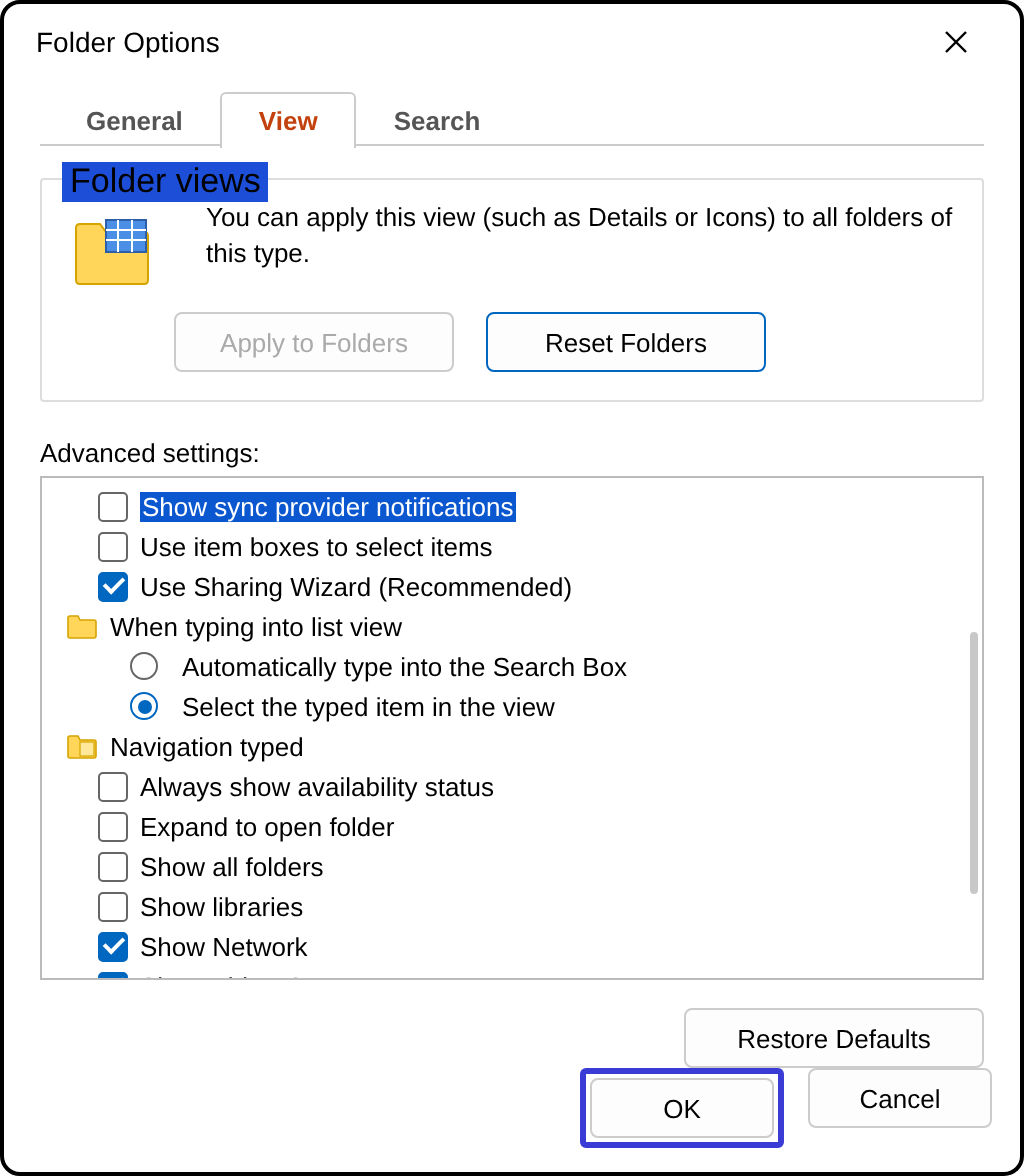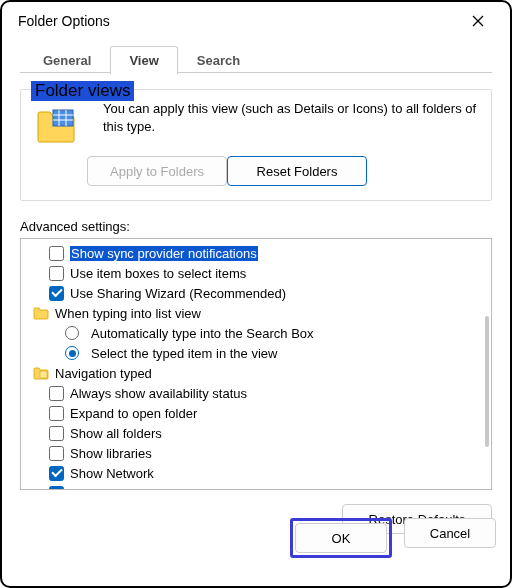--- a/index.html
+++ b/index.html
@@ -50,21 +50,21 @@
     font-size: 13px;
     color: #555;
     cursor: pointer;
     border: 1px solid transparent;
     border-bottom: none;
     position: relative;
     z-index: 1;
     background: transparent;
   }
   .tab.active {
-    color: #404040;
+    color: #c2410c;
     border-color: #ccc;
     border-top-left-radius: 3px;
     border-top-right-radius: 3px;
     background: #fff;
     margin-bottom: -1px;
     padding-bottom: 6px;
   }
   .tab-body {
     margin: 0 18px;
     padding-top: 10px;
@@ -81,20 +81,21 @@
     top: -9px; left: 10px;
     background: #1d4ed8;
     padding: 0 4px;
     font-size: 17px;
   }
   .fv-row { display: flex; align-items: flex-start; gap: 26px; }
   .fv-icon { width: 42px; height: 42px; flex: 0 0 42px; margin-top: 4px; }
   .fv-text { line-height: 1.35; font-size: 13px; flex: 1; }
   .fv-btns {
     display: flex;
+    gap: 16px;
     margin-top: 10px;
     margin-left: 52px;
     text-align: right;
   }
   .w-btn {
     height: 30px;
     min-width: 140px;
     border: 1px solid #ccc;
     border-radius: 4px;
     background: #fdfdfd;
@@ -176,21 +177,21 @@
     display:inline-block;
     position: relative;
   }
   .restore-row {
     display:flex; justify-content:flex-end;
     margin: 14px 0 4px;
   }
   .restore-row .w-btn { min-width: 150px; }
   .bottom-btns {
     position: absolute;
-    bottom: 28px; right: 14px; left: 14px;
+    bottom: 12px; right: 14px; left: 14px;
     display: flex;
     justify-content: flex-end;
     gap: 12px;
   }
   .bottom-btns .w-btn { min-width: 92px; height: 30px; }
   .hi-ring {
     border: 3px solid #3b3bd6;
     border-radius: 3px;
     padding: 2px;
   }

